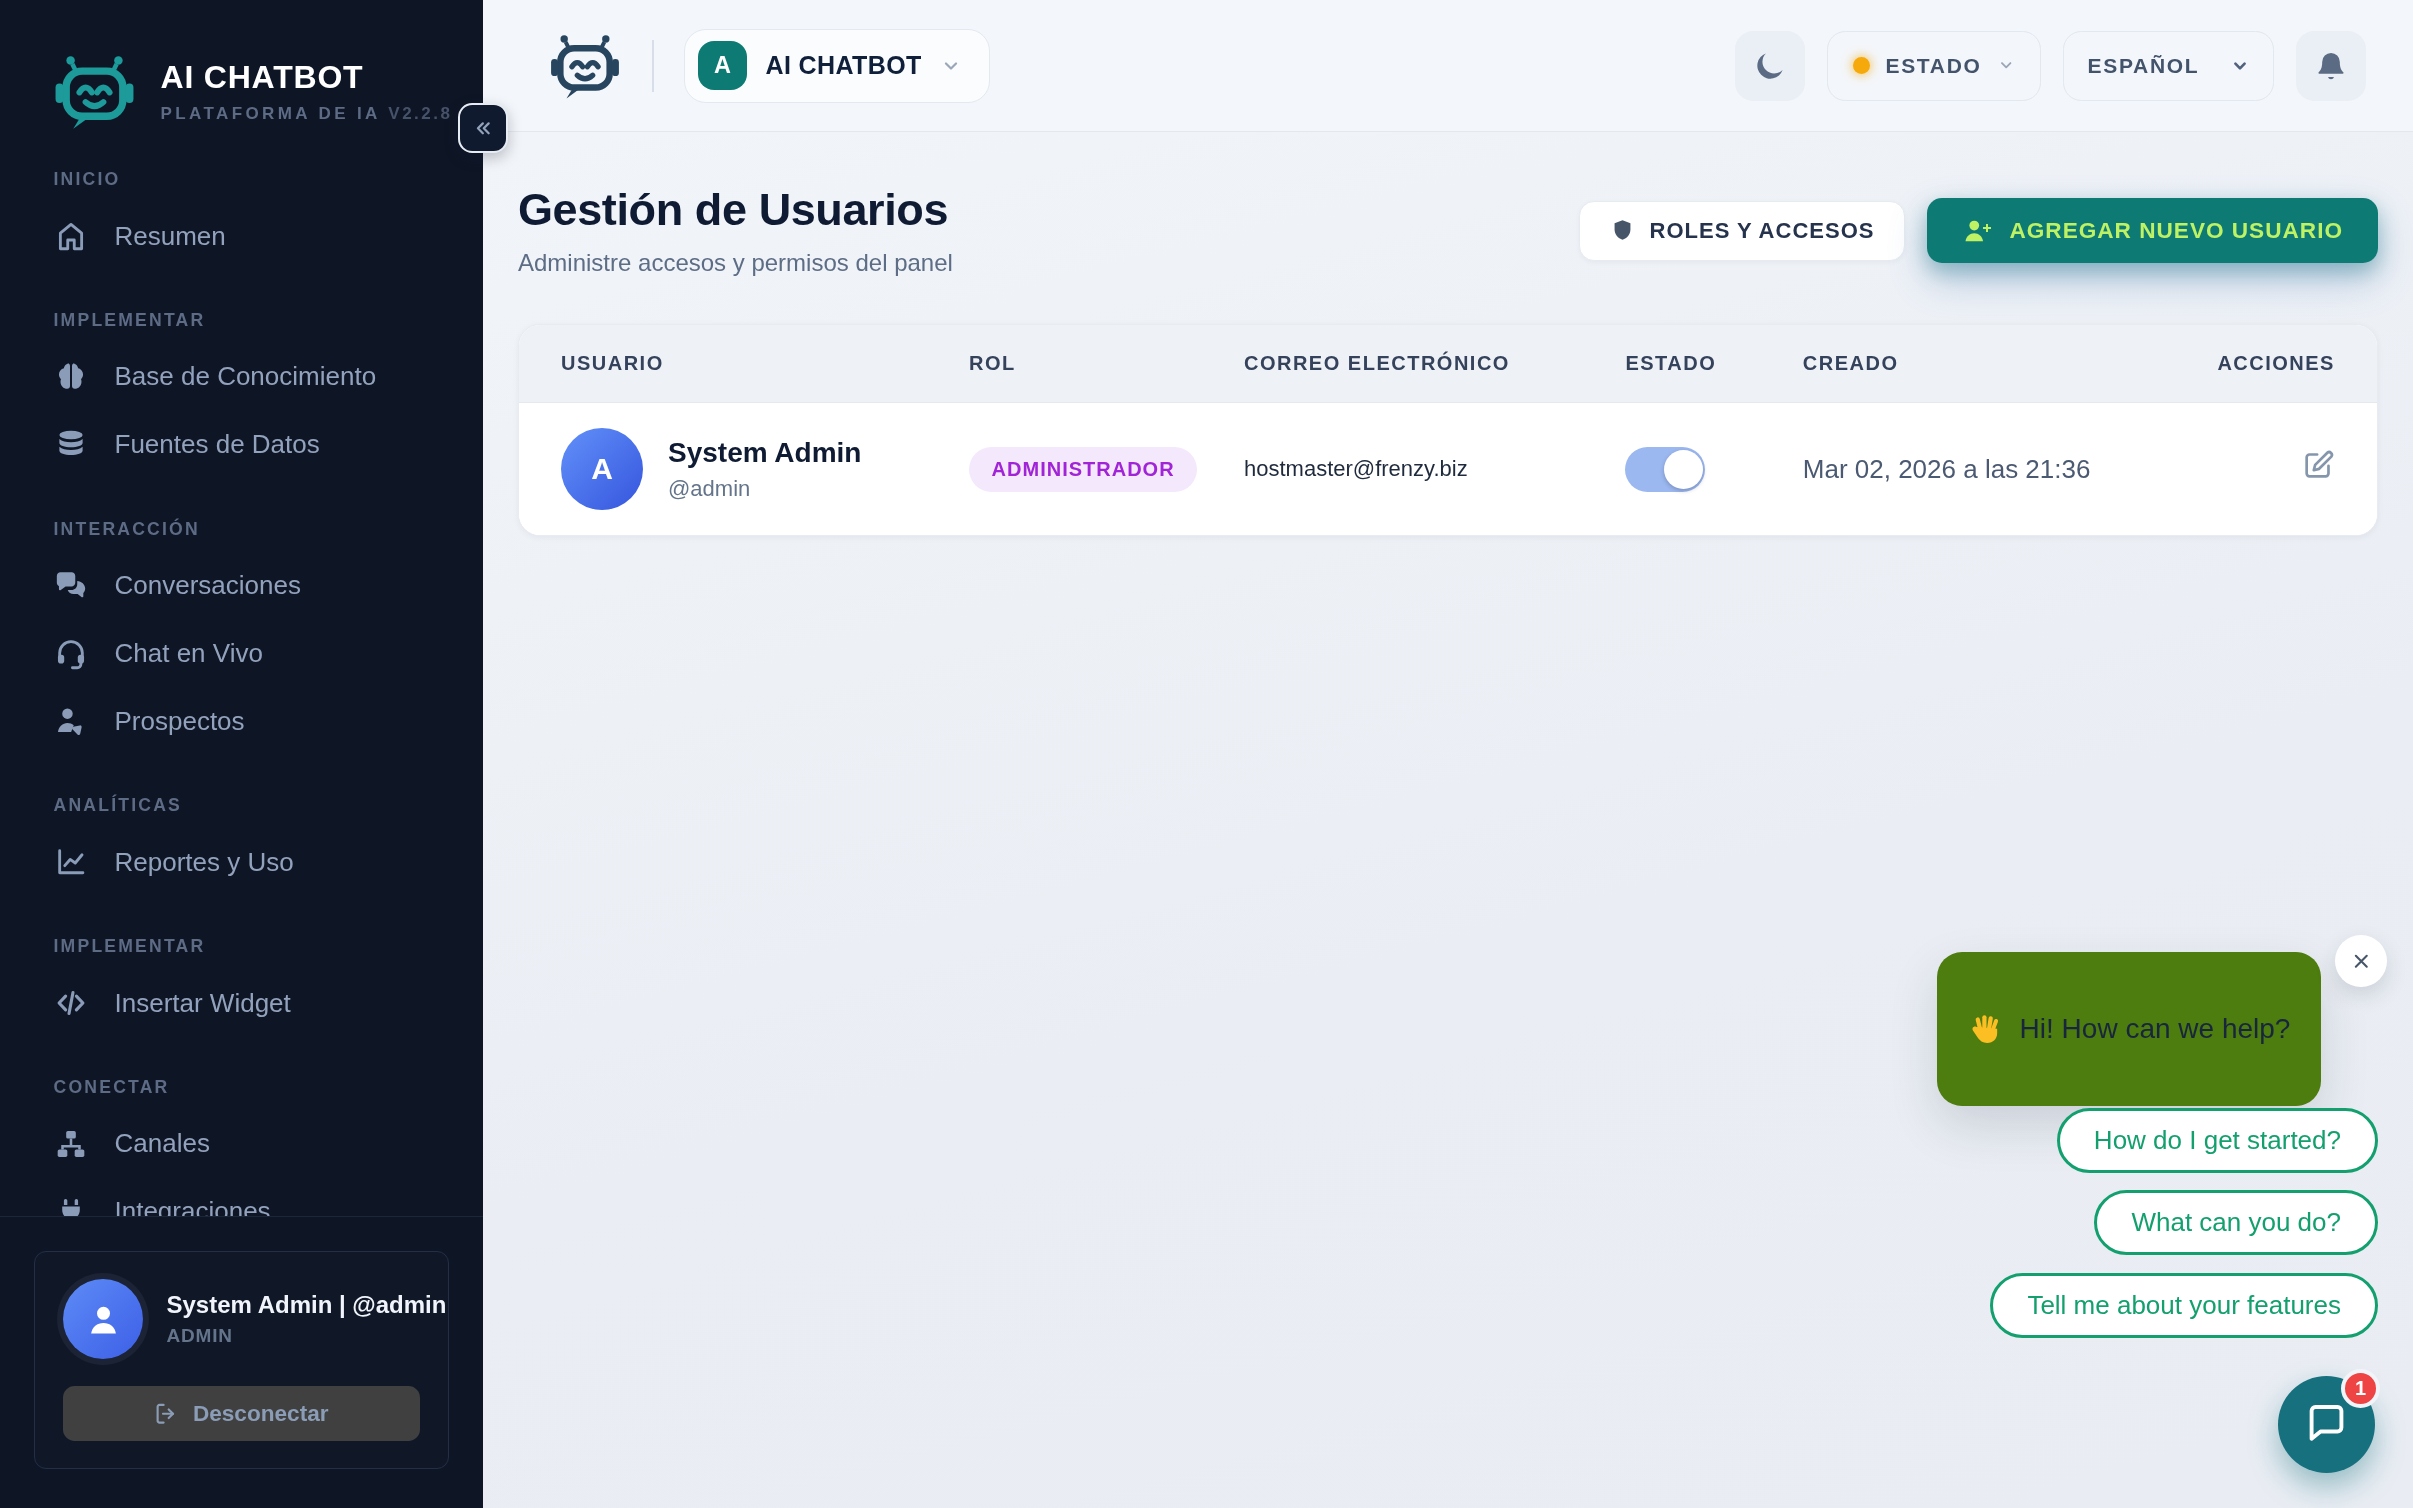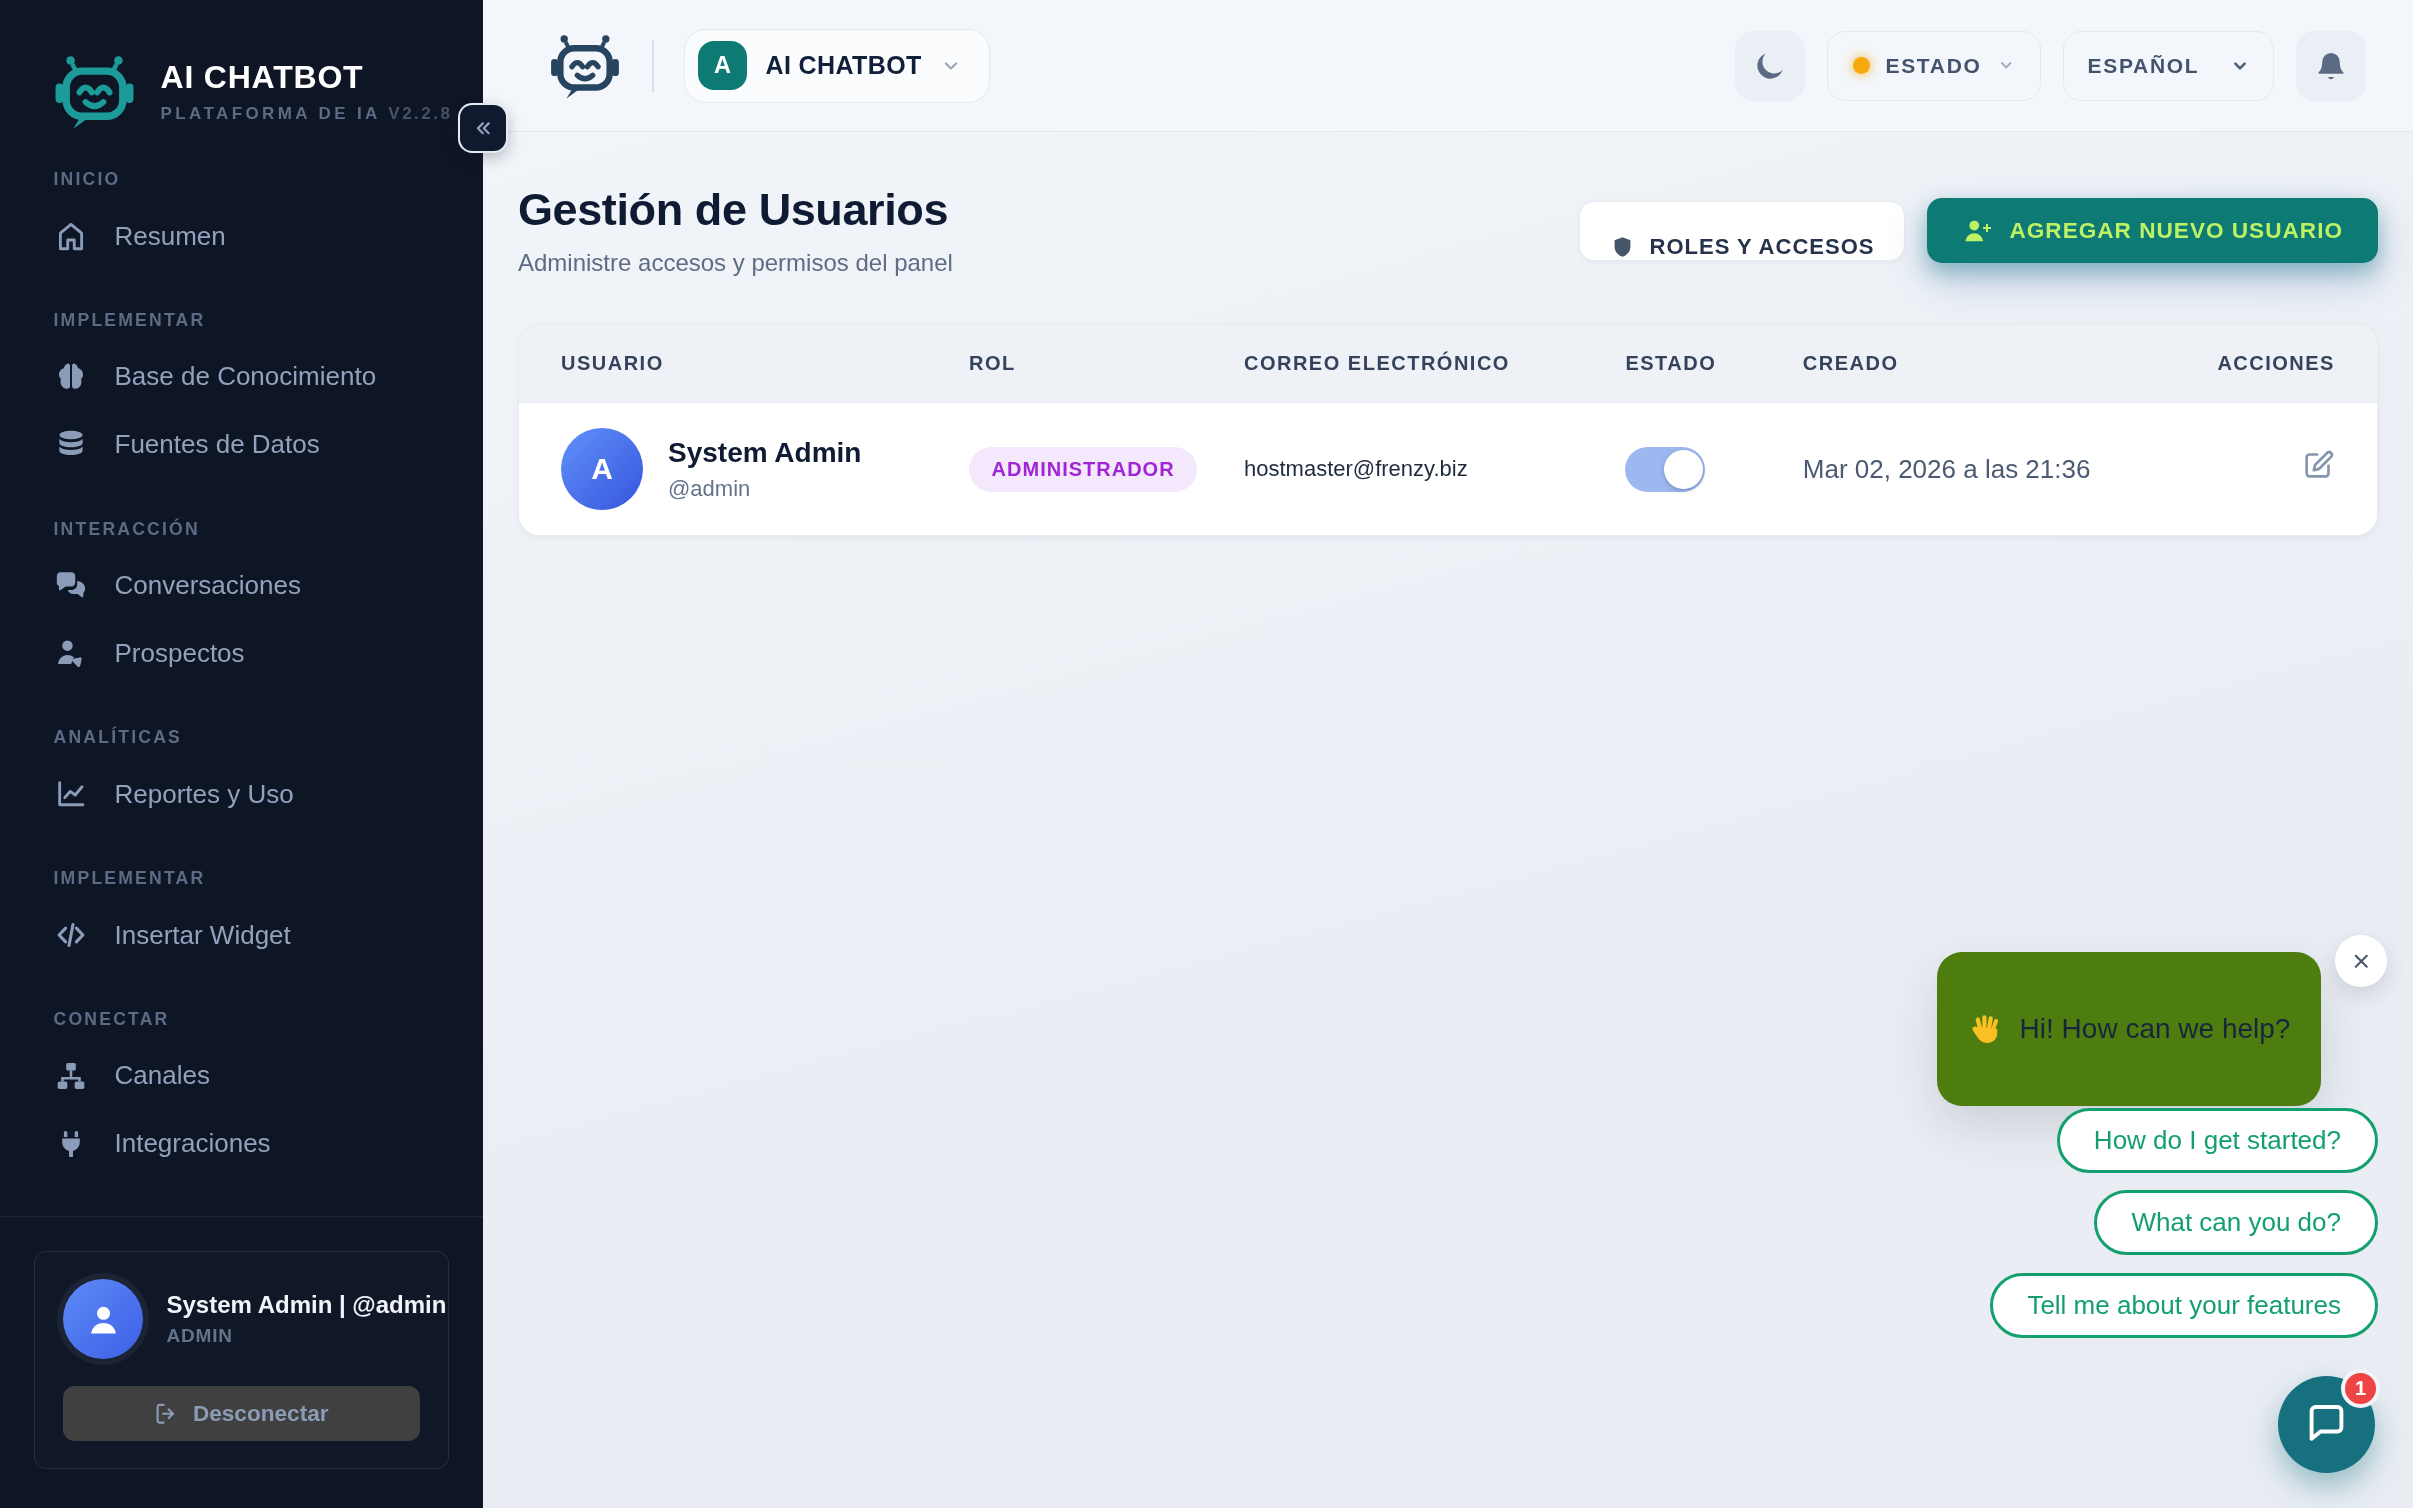--- a/index.html
+++ b/index.html
@@ -71,21 +71,21 @@
   .lang-pill { width:211px; justify-content:space-between; padding:0 23.5px; }
   .lang-pill .chev { font-size:20px; color:#51627c; }
 
   
   .content { padding:52px 35px 0; }
   .page-head { display:flex; align-items:center; }
   .page-title { font-size:45px; font-weight:800; letter-spacing:-0.4px; color:#0f1b33; }
   .page-sub { margin-top:13.4px; font-size:24px; color:#5d6d85; }
   .head-actions { margin-left:auto; display:flex; align-items:center; gap:22px; }
   .roles-btn { height:60px; padding:0 30px; background:#fff; border:1.7px solid #e6ebf2; border-radius:15px;
-    display:flex; align-items:flex-end; gap:15px; font-family:inherit; font-size:22px; font-weight:700;
+    display:flex; align-items:center; gap:15px; font-family:inherit; font-size:22px; font-weight:700;
     letter-spacing:1px; color:#25334d; cursor:pointer; box-shadow:0 1.7px 5px rgba(15,23,42,.04); }
   .roles-btn .icon { font-size:25px; color:#475569; }
   .add-btn { height:65px; padding:0 35px; background:var(--accent); border:none; border-radius:15px;
     display:flex; align-items:center; gap:17px; font-family:inherit; font-size:22.6px; font-weight:700;
     letter-spacing:1px; color:#bef264; cursor:pointer;
     box-shadow:0 17px 38px rgba(59,108,176,.30), 0 8.4px 20px rgba(13,123,116,.35); }
   .add-btn .icon { font-size:30px; }
 
   .table-card { margin-top:47px; background:#fff; border:0.8px solid #e8ecf2; border-radius:22px;
     overflow:hidden; box-shadow:0 1.7px 6.7px rgba(15,23,42,.05); }
@@ -207,20 +207,31 @@
         <div class="nav-section">
           <div class="nav-label">INTERACCIÓN</div>
           <div class="nav-item">
             <span class="icon">
               <svg viewBox="0 0 24 24" fill="currentColor">
                 <path d="M2 5.6C2 4.2 3.2 3 4.6 3h7.8C13.8 3 15 4.2 15 5.6v4.8c0 1.4-1.2 2.6-2.6 2.6H8.2l-3.4 2.6c-.5.4-1.3 0-1.3-.6v-2.2C2.6 12.4 2 11.5 2 10.4z"></path>
                 <path d="M16.4 9.1c3 .2 5.6 2.4 5.6 5.4 0 1.2-.5 2.3-1.3 3.2v2.2c0 .6-.8 1-1.3.6l-2.7-2.1h-2.9c-1.9 0-3.5-1.2-4.1-2.9h2.6c2.3 0 4.1-1.8 4.1-4.1z"></path>
               </svg>
             </span>
             <span>Conversaciones</span>
+          </div>
+          <div class="nav-item">
+            <span class="icon">
+              <svg viewBox="0 0 24 24" fill="none" stroke="currentColor" stroke-width="2" stroke-linecap="round">
+                <path d="M4 15v-3a8 8 0 0 1 16 0v3"></path>
+                <rect x="2.8" y="13.2" width="4.4" height="6.2" rx="2" fill="currentColor" stroke="none"></rect>
+                <rect x="16.8" y="13.2" width="4.4" height="6.2" rx="2" fill="currentColor" stroke="none"></rect>
+                <path d="M19 19.4v.4a2.6 2.6 0 0 1-2.6 2.6H13"></path>
+              </svg>
+            </span>
+            <span>Chat en Vivo</span>
           </div>
           <div class="nav-item">
             <span class="icon">
               <svg viewBox="0 0 24 24" fill="currentColor">
                 <circle cx="9.5" cy="6.8" r="3.7"></circle>
                 <path d="M2.8 19.8c.5-3.9 3.3-6.4 6.7-6.4 1.7 0 3.2.6 4.4 1.6l-1.8 4.8z"></path>
                 <path d="M13.6 16.1l4.6-1a1.1 1.1 0 0 1 1.3 1.3l-1 4.6a1.1 1.1 0 0 1-1.9.5l-3.6-3.6a1.1 1.1 0 0 1 .6-1.8z"></path>
               </svg>
             </span>
             <span>Prospectos</span>

